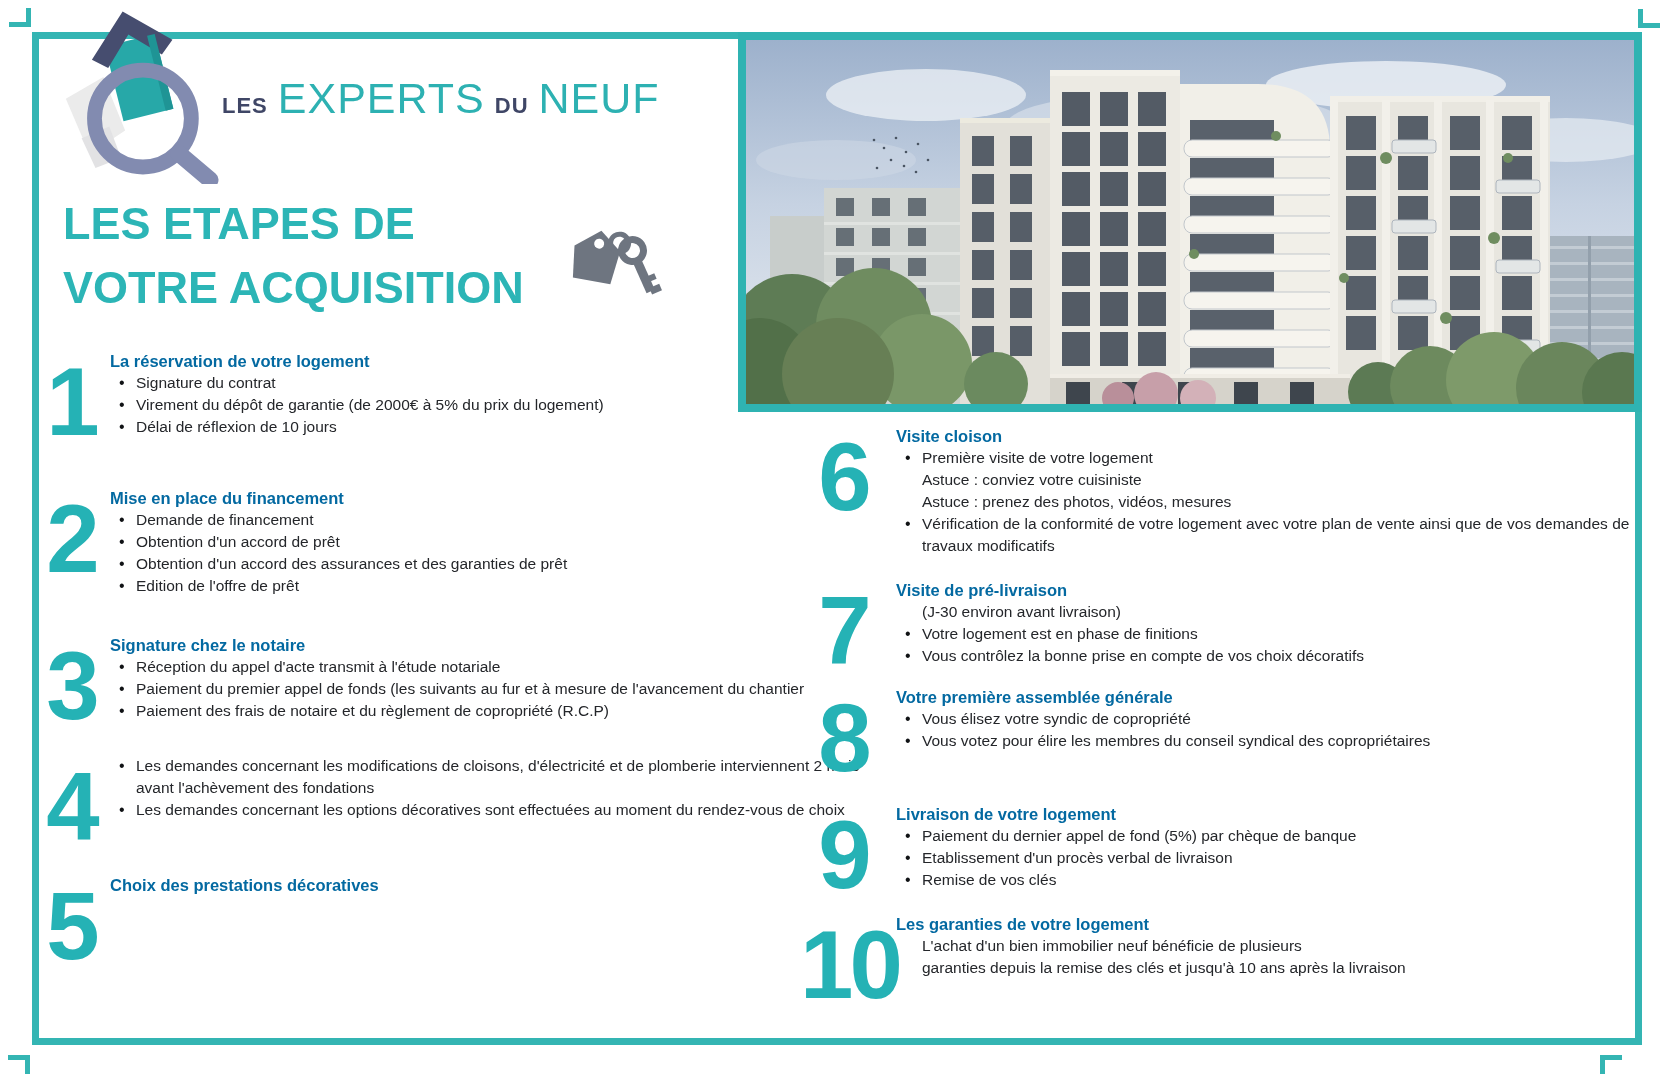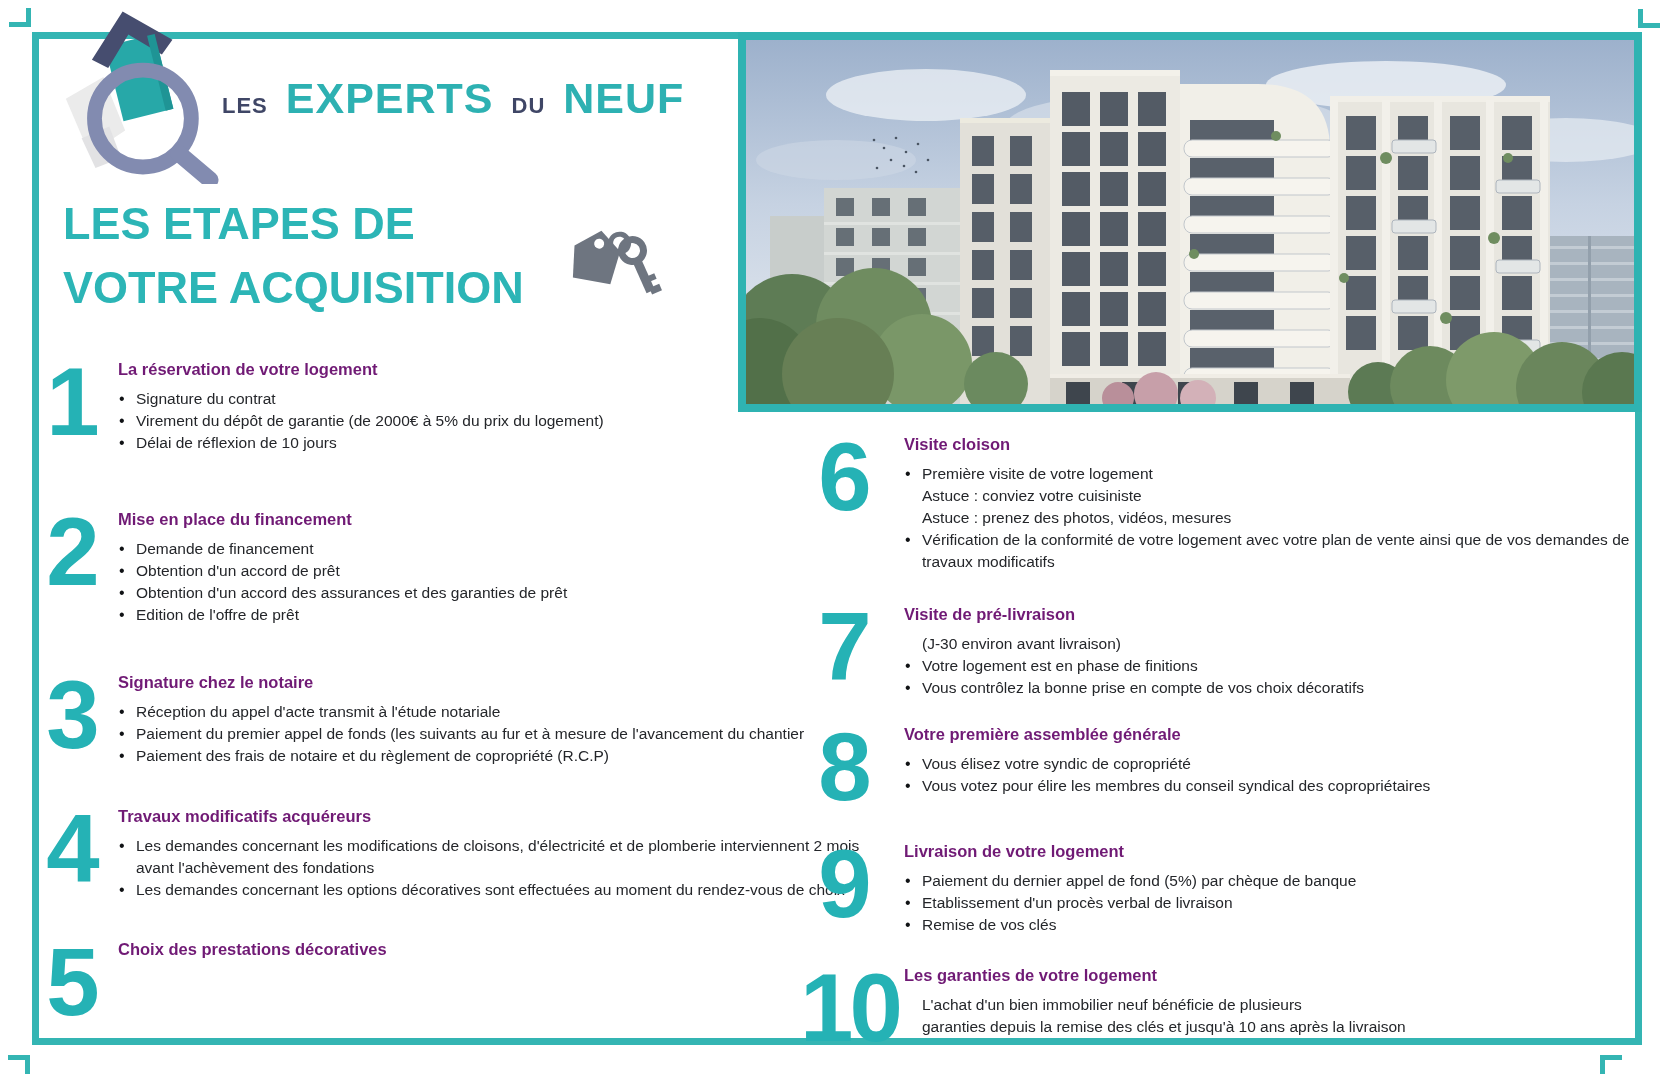--- a/index.html
+++ b/index.html
@@ -16,25 +16,25 @@
   .corner.bl{left:8px;top:1055px;border-right:5px solid #34b5b3;border-top:5px solid #34b5b3;}
   .corner.br{left:1600px;top:1055px;border-left:5px solid #34b5b3;border-top:5px solid #34b5b3;}
   
   .frame{
     position:absolute;left:32px;top:32px;width:1610px;height:1013px;
     border:7px solid #34b5b3;box-sizing:border-box;background:transparent;
   }
   
   .logo-icon{position:absolute;left:52px;top:0px;width:168px;height:186px;z-index:3;}
   .logo-text{
-    position:absolute;left:222px;top:74px;display:flex;align-items:baseline;gap:18px;
+    position:absolute;left:222px;top:74px;display:flex;align-items:baseline;gap:10px;
     z-index:3;white-space:nowrap;
   }
   .logo-text .small{font-size:22px;font-weight:bold;color:#3f4666;letter-spacing:1px;}
-  .logo-text .big{font-size:43px;font-weight:bold;color:#2db1b2;letter-spacing:1px;}
+  .logo-text .big{font-size:43px;font-weight:normal;color:#2db1b2;letter-spacing:1px;}
   
   .main-title{
     position:absolute;left:63px;top:192px;z-index:3;
     font-size:45px;font-weight:bold;color:#2cb5b6;line-height:64px;letter-spacing:0px;
   }
   .key-icon{position:absolute;left:556px;top:222px;width:110px;height:82px;z-index:3;}
   
   .hero{
     position:absolute;left:738px;top:32px;width:904px;height:380px;
     border:8px solid #2fb3b2;box-sizing:border-box;background:#c7d2e0;z-index:2;
@@ -55,21 +55,21 @@
   #steps-right .step:nth-child(4){margin-bottom:20px;}
   .num{
     flex:none;text-align:center;color:#25b2b5;font-weight:bold;
     font-size:96px;line-height:0.80;letter-spacing:-4px;margin-top:14px;
   }
   #steps-left .num{width:62px;}
   #steps-right .num{width:86px;}
   .body-txt{flex:1;padding-left:8px;}
   #steps-right .body-txt{padding-left:10px;}
   .step h3{
-    margin:8px;font-size:16.5px;font-weight:bold;color:#701a75;line-height:22px;
+    margin:0;font-size:16.5px;font-weight:bold;color:#0369a1;line-height:22px;
   }
   .line{
     position:relative;padding-left:26px;font-size:15.5px;line-height:22px;color:#24262a;
   }
   .line.bullet::before{
     content:"\2022";position:absolute;left:9px;top:0;color:#101215;font-size:16px;
   }
 </style>
 </head>
 <body>
@@ -369,21 +369,20 @@
           <div class="line bullet">Réception du appel d'acte transmit à l'étude notariale</div>
           <div class="line bullet">Paiement du premier appel de fonds (les suivants au fur et à mesure de l'avancement du chantier</div>
           <div class="line bullet">Paiement des frais de notaire et du règlement de copropriété (R.C.P)</div>
         </div>
     </div>
   </div>
 
   <div class="step">
     <div class="num">4</div>
     <div class="body-txt">
-      <h3>Travaux modificatifs acquéreurs</h3>
       <div class="items">
           <div class="line bullet">Les demandes concernant les modifications de cloisons, d'électricité et de plomberie interviennent 2 mois avant l'achèvement des fondations</div>
           <div class="line bullet">Les demandes concernant les options décoratives sont effectuées au moment du rendez-vous de choix</div>
         </div>
     </div>
   </div>
 
   <div class="step">
     <div class="num">5</div>
     <div class="body-txt">

